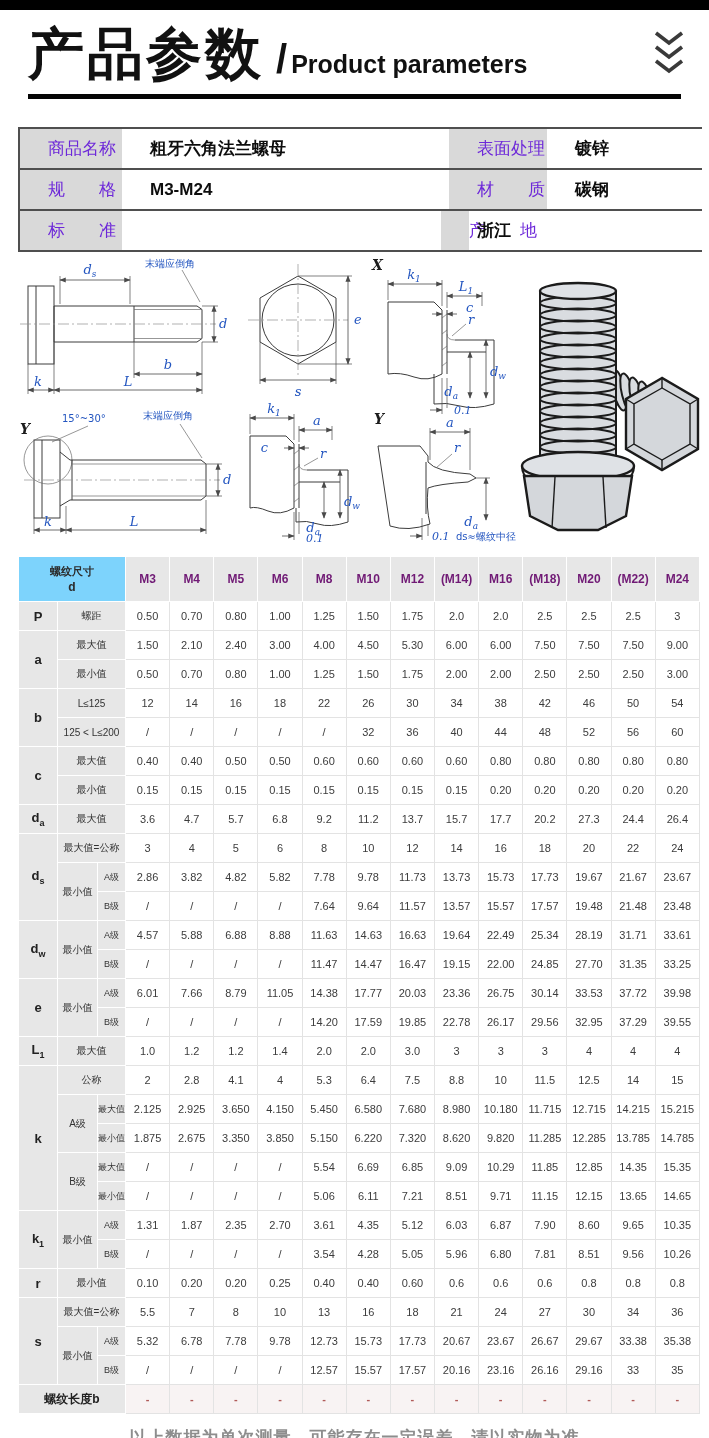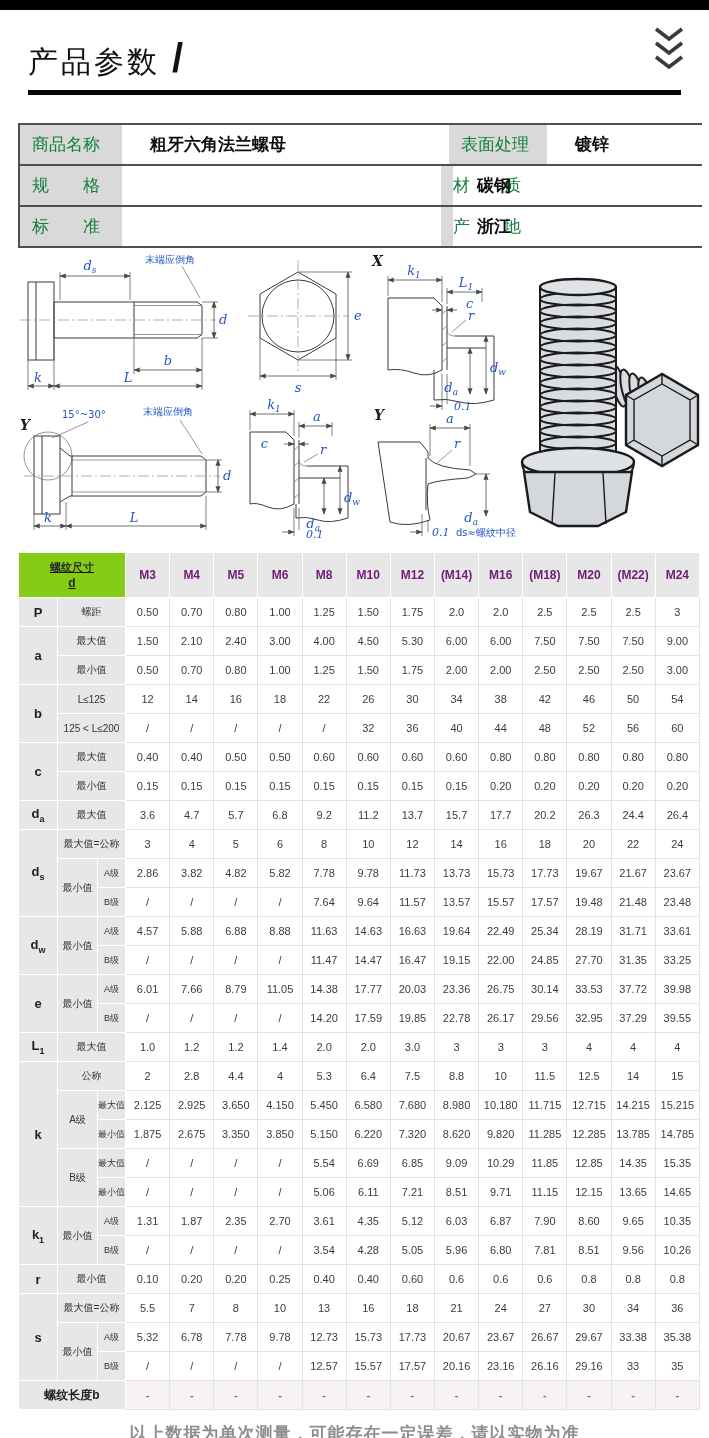--- a/index.html
+++ b/index.html
@@ -1,29 +1,29 @@
 <!DOCTYPE html>
 <html><head>
 <meta charset="utf-8">
 <style>
   html,body{margin:0;padding:0;background:#fff;}
   body{width:709px;font-family:"Liberation Sans","DejaVu Sans",sans-serif;color:#111;}
   
   .topbar{height:10px;background:#000;}
   .hdr{display:flex;align-items:flex-end;justify-content:space-between;padding:16px 22px 8px 28px;}
   .titles{display:flex;align-items:baseline;}
-  .title-zh{font-size:30px;font-weight:400;letter-spacing:3px;line-height:1;}
+  .title-zh{font-size:56px;font-weight:700;letter-spacing:3px;line-height:1;}
   .slash{font-size:40px;font-weight:800;margin:0 4px 0 12px;line-height:1;}
   .title-en{font-size:25px;font-weight:800;line-height:1.05;}
   .chev{margin-bottom:6px;}
   .divider{height:5px;background:#050505;margin:4px 28px 0 28px;}
   
   .info{width:682px;margin:28px 0 0 18px;border-left:2px solid #4f4f4f;border-top:2px solid #4f4f4f;}
   .info-row{display:grid;grid-template-columns:102px 319px 8px 98px 155px;border-bottom:2px solid #4f4f4f;height:39px;}
-  .ilabel{background:#d9d9d9;display:flex;align-items:center;padding-left:12px;font-size:17px;color:#15803d;white-space:pre;}
+  .ilabel{background:#d9d9d9;display:flex;align-items:center;padding-left:28px;font-size:17px;color:#6d28d9;white-space:pre;}
   .ivalue{display:flex;align-items:center;padding-left:28px;font-size:17px;font-weight:600;color:#0d0d0d;}
   .igap{background:#fff;}
   
   .drawings{margin:4px 0 4px 18px;}
   .ln{stroke:#3c3c3c;stroke-width:1;fill:none;}
   .thin{stroke:#6a6a6a;stroke-width:.7;fill:none;}
   .cl{stroke:#909090;stroke-width:.7;fill:none;stroke-dasharray:11 3 2 3;}
   .dimln{stroke:#4a4a4a;stroke-width:.8;fill:none;}
   .ext{stroke:#4a4a4a;stroke-width:.7;fill:none;}
   .dim{font:italic 13px "DejaVu Serif",serif;fill:#2456c0;}
@@ -31,21 +31,21 @@
   .note{font:10px "DejaVu Sans",sans-serif;fill:#2456c0;}
   .tol{font:italic 11px "DejaVu Serif",serif;fill:#2456c0;}
   .viewlbl{font:italic 600 14px "DejaVu Serif",serif;fill:#1d1d1d;}
   .b3{fill:#dfe2e6;stroke:#1b1b1b;stroke-width:2.4;}
   .b3f{fill:#d4d7db;stroke:#1b1b1b;stroke-width:2.4;}
   .b3l{fill:none;stroke:#1b1b1b;stroke-width:2;}
   .b3t{fill:none;stroke:#1b1b1b;stroke-width:1.4;}
   
   table.spec{border-collapse:collapse;width:682px;margin-left:18px;table-layout:fixed;border:1px solid #ddd;}
   table.spec td{padding:0;text-align:center;vertical-align:middle;height:28px;overflow:hidden;}
-  td.corner{background:#84cc16;border:1px solid #fff;text-decoration:underline;}
+  td.corner{background:#7dd3fc;border:1px solid #fff;}
   td.corner .c1{font-size:11px;font-weight:bold;color:#2b2b2b;}
   td.corner .c2{font-size:12px;font-weight:bold;color:#2b2b2b;margin-top:1px;}
   tr.hrow td{height:44px;}
   td.colhead{background:#e7e7e7;color:#701a75;font-weight:bold;font-size:12px;border:1px solid #fff;}
   td.lc{background:#e7e7e7;border:1px solid #fff;color:#333;}
   td.lc.param{font-weight:bold;font-size:13px;color:#222;}
   td.lc.param sub{font-size:9px;}
   td.lc.lbl{font-size:10px;}
   td.lc.grade{font-size:9px;}
   td.lc.span3{font-weight:bold;font-size:12px;color:#222;}
@@ -56,40 +56,42 @@
 </style>
 </head>
 <body>
 
 <div class="topbar"></div>
 
 <div class="hdr">
   <div class="titles">
     <span class="title-zh">产品参数</span>
     <span class="slash">/</span>
+    <span class="title-en">Product parameters</span>
   </div>
   <svg class="chev" width="36" height="46" viewBox="0 0 36 46">
     <path d="M5 3 L18 13 L31 3" fill="none" stroke="#3a3a3a" stroke-width="3.6"></path>
     <path d="M5 17 L18 27 L31 17" fill="none" stroke="#3a3a3a" stroke-width="3.6"></path>
     <path d="M5 31 L18 41 L31 31" fill="none" stroke="#3a3a3a" stroke-width="3.6"></path>
   </svg>
 </div>
 
 <div class="divider"></div>
 
 <div class="info">
   <div class="info-row">
     <div class="ilabel">商品名称</div>
     <div class="ivalue">粗牙六角法兰螺母</div>
     <div class="igap"></div>
     <div class="ilabel">表面处理</div>
     <div class="ivalue">镀锌</div>
   </div>
   <div class="info-row">
     <div class="ilabel">规　　格</div>
+    <div class="ivalue">M3-M24</div>
     <div class="igap"></div>
     <div class="ilabel">材　　质</div>
     <div class="ivalue">碳钢</div>
   </div>
   <div class="info-row">
     <div class="ilabel">标　　准</div>
     <div class="igap"></div>
     <div class="ilabel">产　　地</div>
     <div class="ivalue">浙江</div>
   </div>
@@ -487,21 +489,21 @@
         <td class="vc">3.6</td>
         <td class="vc">4.7</td>
         <td class="vc">5.7</td>
         <td class="vc">6.8</td>
         <td class="vc">9.2</td>
         <td class="vc">11.2</td>
         <td class="vc">13.7</td>
         <td class="vc">15.7</td>
         <td class="vc">17.7</td>
         <td class="vc">20.2</td>
-        <td class="vc">26.3</td>
+        <td class="vc">27.3</td>
         <td class="vc">24.4</td>
         <td class="vc">26.4</td>
       </tr>
       <tr>
         <td class="lc param" rowspan="3">d<sub>s</sub></td>
         <td class="lc lbl" colspan="2">最大值=公称</td>
         <td class="vc">3</td>
         <td class="vc">4</td>
         <td class="vc">5</td>
         <td class="vc">6</td>
@@ -631,21 +633,21 @@
         <td class="vc">3</td>
         <td class="vc">4</td>
         <td class="vc">4</td>
         <td class="vc">4</td>
       </tr>
       <tr>
         <td class="lc param" rowspan="5">k</td>
         <td class="lc lbl" colspan="2">公称</td>
         <td class="vc">2</td>
         <td class="vc">2.8</td>
-        <td class="vc">4.4</td>
+        <td class="vc">4.1</td>
         <td class="vc">4</td>
         <td class="vc">5.3</td>
         <td class="vc">6.4</td>
         <td class="vc">7.5</td>
         <td class="vc">8.8</td>
         <td class="vc">10</td>
         <td class="vc">11.5</td>
         <td class="vc">12.5</td>
         <td class="vc">14</td>
         <td class="vc">15</td>

